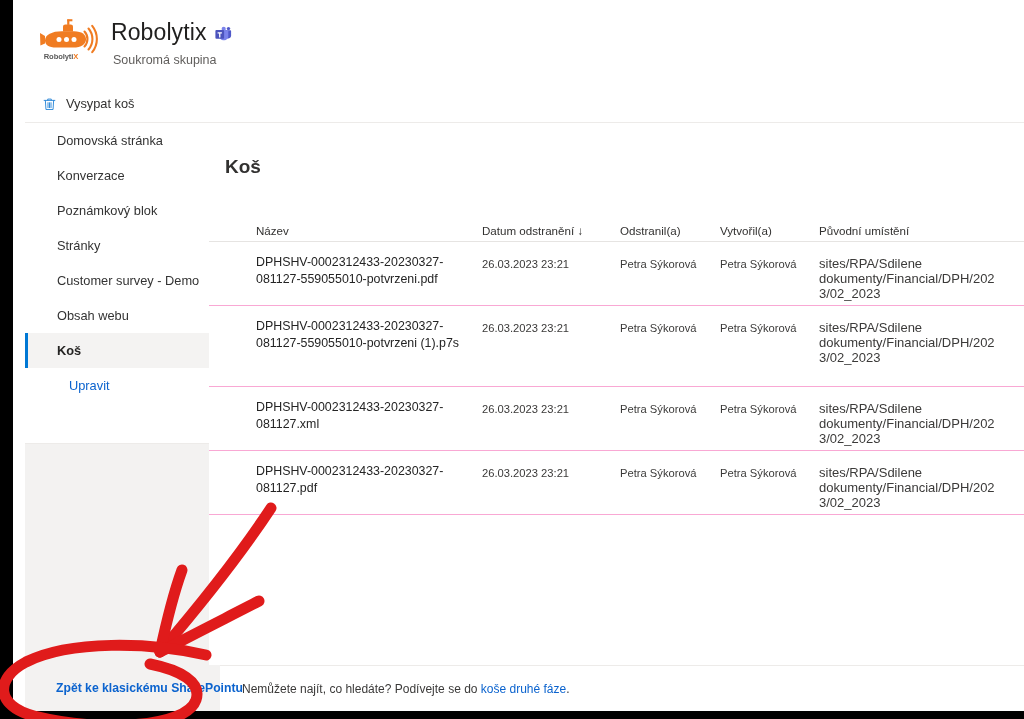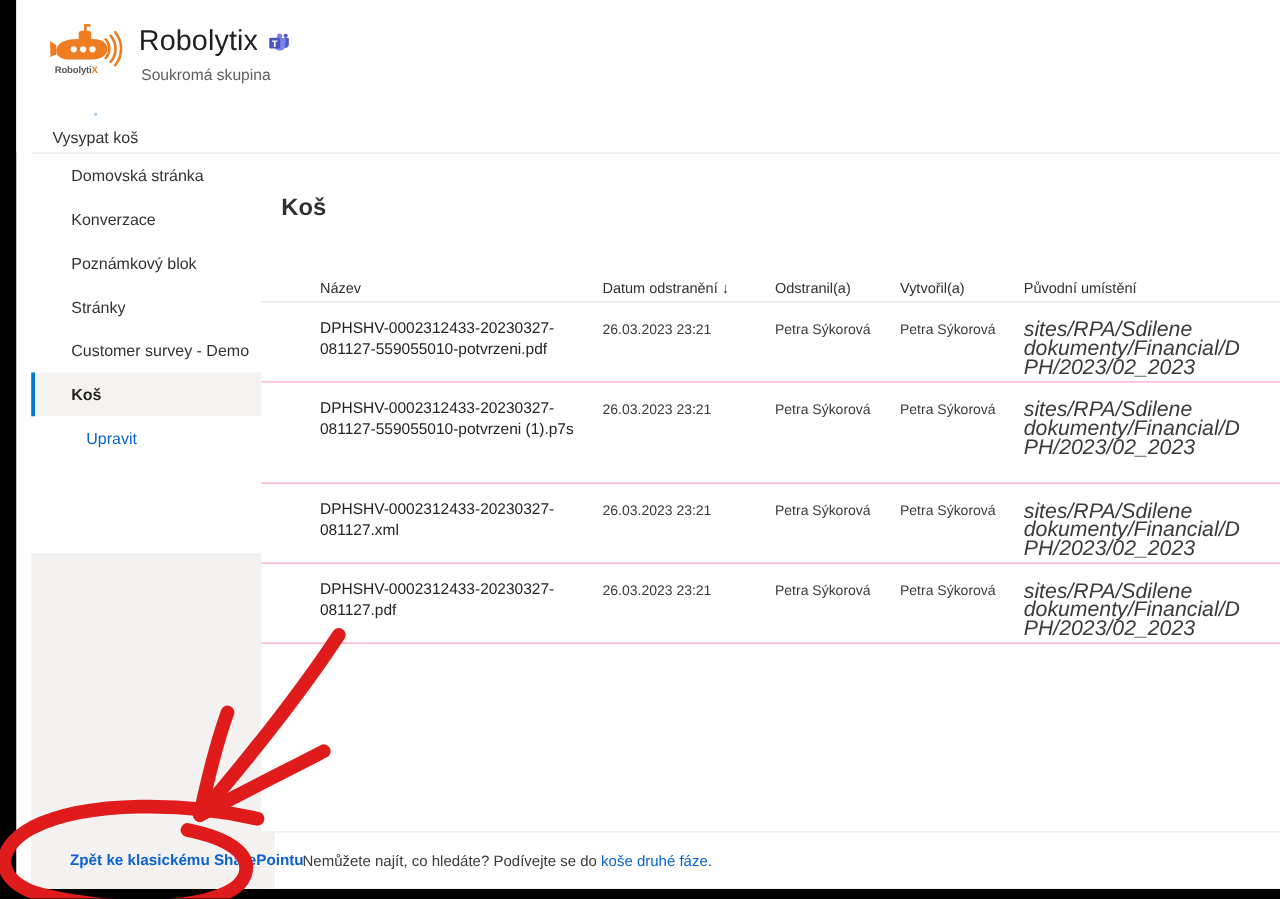--- a/index.html
+++ b/index.html
@@ -89,21 +89,20 @@
     left: 25px;
     top: 4px;
     height: 28px;
     display: flex;
     align-items: center;
     gap: 9px;
     padding: 0 6px 0 4px;
     cursor: pointer;
     background: transparent;
     border: none;
-    flex-direction: column;
   }
   #empty-bin-button .ico { width: 15px; height: 15px; display: block; }
   #empty-bin-button .lbl {
     font-size: 12.8px;
     color: #323130;
     line-height: 16px;
     white-space: nowrap;
   }
 
   
@@ -259,27 +258,26 @@
     cursor: pointer;
   }
   .cell-sm {
     font-size: 11.2px;
     color: #3b3a39;
     line-height: 16px;
     padding-top: 14px;
     white-space: nowrap;
   }
   .cell-loc {
-    font-size: 17px;
+    font-size: 13px;
     color: #3b3a39;
     line-height: 15px;
     padding-top: 14px;
     padding-right: 24px;
     word-break: break-word;
-    font-style: italic;
   }
 
   
   #main-footer {
     position: absolute;
     left: 0;
     bottom: 0;
     width: 815px;
     height: 46px;
     background: #ffffff;
@@ -385,20 +383,23 @@
           <span>Konverzace</span>
         </div>
         <div class="nav-item">
           <span>Poznámkový blok</span>
         </div>
         <div class="nav-item">
           <span>Stránky</span>
         </div>
         <div class="nav-item">
           <span>Customer survey - Demo</span>
+        </div>
+        <div class="nav-item">
+          <span>Obsah webu</span>
         </div>
         <div class="nav-item selected">
           <span>Koš</span>
         </div>
         <div class="nav-item link-style">
           <span>Upravit</span>
         </div>
       </div>
       <div id="nav-divider"></div>
       <div id="nav-filler"></div>

